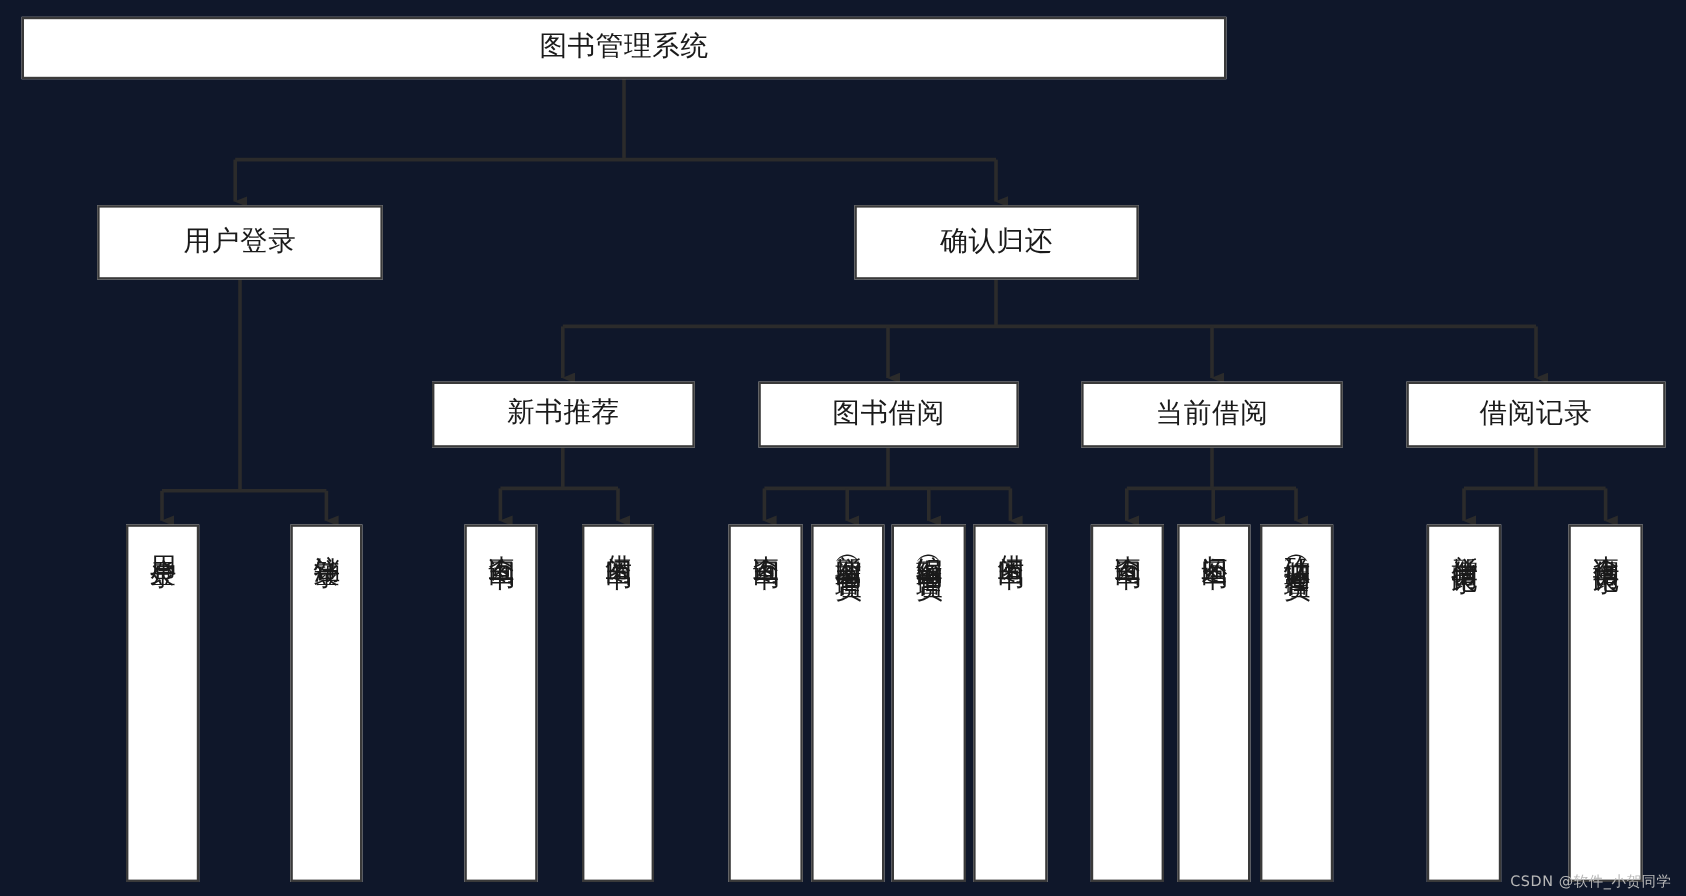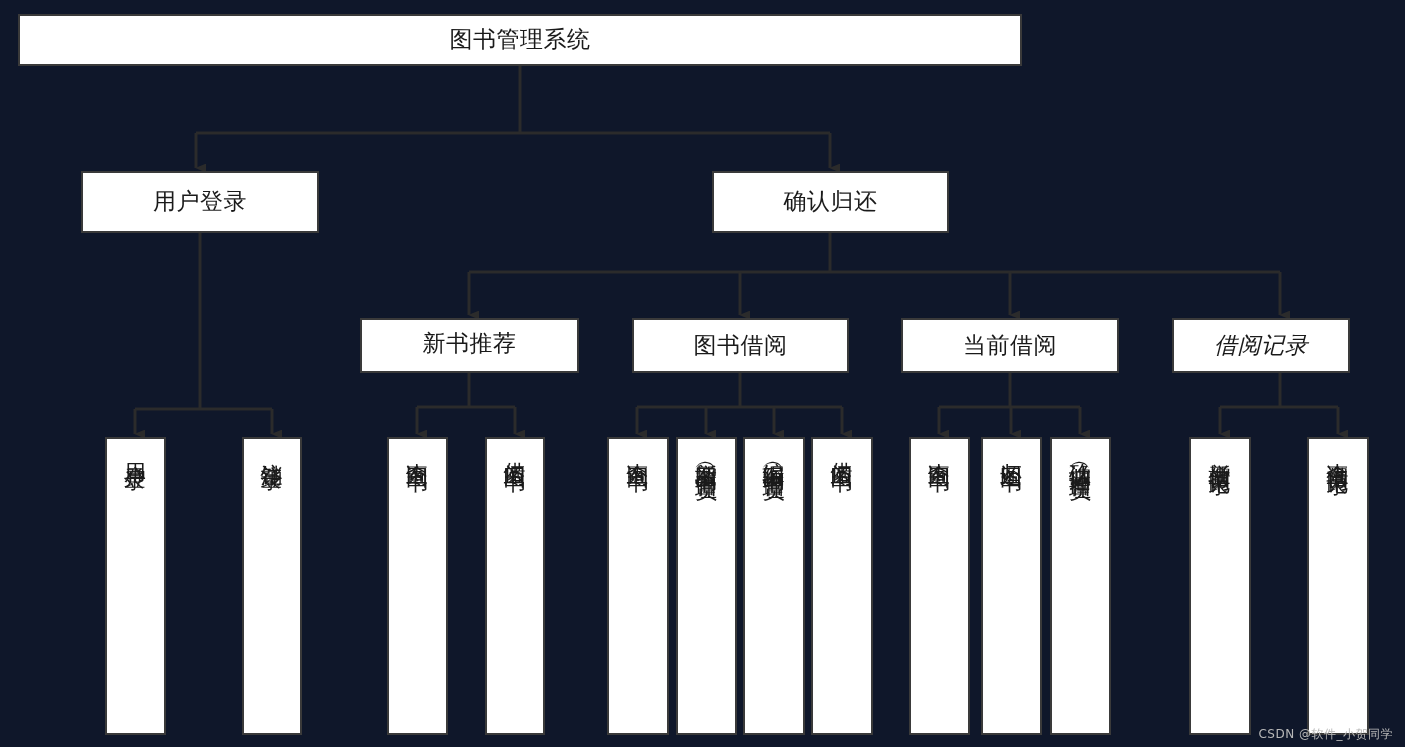--- a/index.html
+++ b/index.html
@@ -142,21 +142,21 @@
 
   <div class="node horiz" style="left:360px; top:318px; width:219px; height:55px;font-family:Liberation Mono, monospace;">
     <span class="node-label">新书推荐</span>
   </div>
   <div class="node horiz" style="left:632px; top:318px; width:217px; height:55px;">
     <span class="node-label">图书借阅</span>
   </div>
   <div class="node horiz" style="left:901px; top:318px; width:218px; height:55px;">
     <span class="node-label">当前借阅</span>
   </div>
-  <div class="node horiz" style="left:1172px; top:318px; width:178px; height:55px;font-style:italic;">
+  <div class="node horiz" style="left:1172px; top:318px; width:216px; height:55px;">
     <span class="node-label">借阅记录</span>
   </div>
 
   <div class="node vert" style="left:105px; top:437px; width:61px; height:298px;">
     <span class="node-label">用户登录</span>
   </div>
   <div class="node vert" style="left:242px; top:437px; width:60px; height:298px;">
     <span class="node-label">注销登录</span>
   </div>
   <div class="node vert" style="left:387px; top:437px; width:61px; height:298px;">

